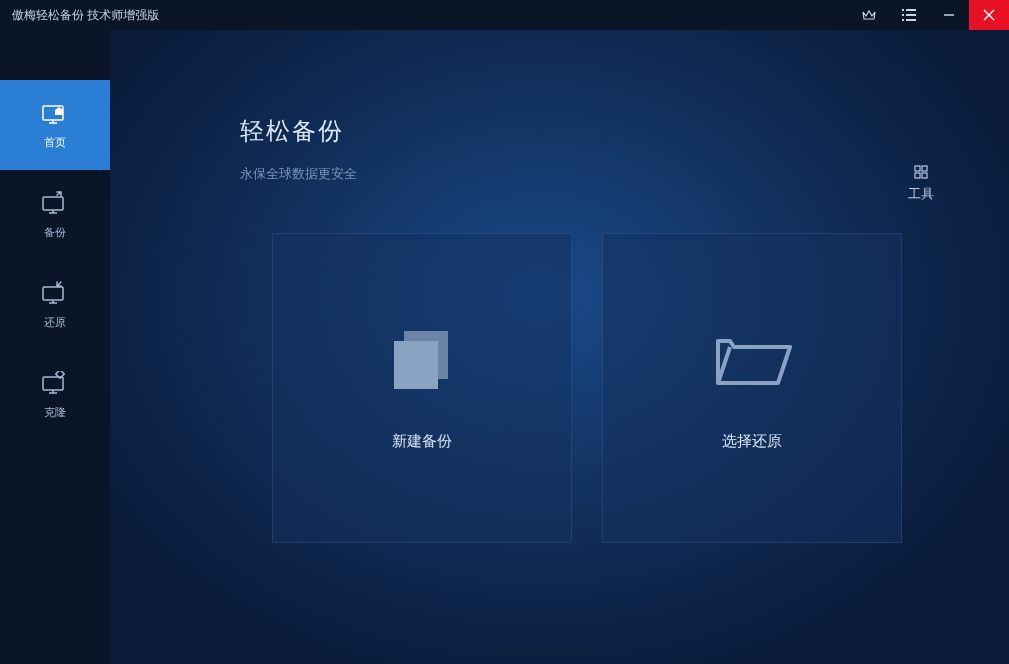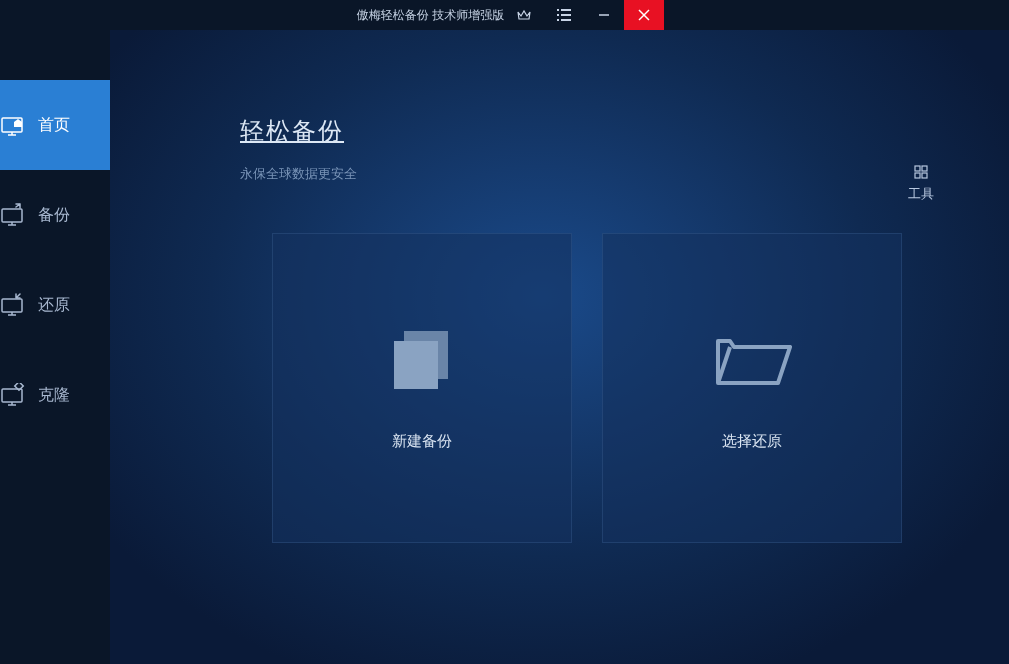--- a/index.html
+++ b/index.html
@@ -8,21 +8,21 @@
       height: 664px;
       font-family: "Microsoft YaHei", sans-serif;
       background: #0a1628;
       overflow: hidden;
     }
     .titlebar {
       height: 30px;
       background: #0a1628;
       display: flex;
       align-items: center;
-      justify-content: center;
+      justify-content: space-between;
       padding-left: 12px;
       color: #c8d4e6;
       font-size: 12px;
     }
     .titlebar-right {
       display: flex;
       align-items: center;
       height: 100%;
     }
     .titlebar-btn {
@@ -46,26 +46,27 @@
     .sidebar {
       width: 110px;
       background: #0a1628;
       display: flex;
       flex-direction: column;
       padding-top: 50px;
     }
     .sidebar-item {
       height: 90px;
       display: flex;
-      flex-direction: row;
-      align-items: center;
+      flex-direction: column;
+      align-items: center;
+      justify-content: center;
       gap: 10px;
       color: #a8b8d0;
       cursor: pointer;
-      font-size: 16px;
+      font-size: 11px;
     }
     .sidebar-item.active {
       background: #2a7fd4;
       color: #fff;
     }
     .sidebar-icon {
       width: 28px;
       height: 24px;
       display: flex;
       align-items: center;
@@ -78,21 +79,20 @@
       position: relative;
     }
     .main-header {
       margin-bottom: 18px;
     }
     .main-title {
       font-size: 24px;
       color: #dde8f5;
       font-weight: normal;
       letter-spacing: 2px;
-      text-decoration: underline;
     }
     .sub-row {
       display: flex;
       justify-content: space-between;
       align-items: flex-start;
       margin-bottom: 30px;
     }
     .main-subtitle {
       font-size: 13px;
       color: #7a95b8;

